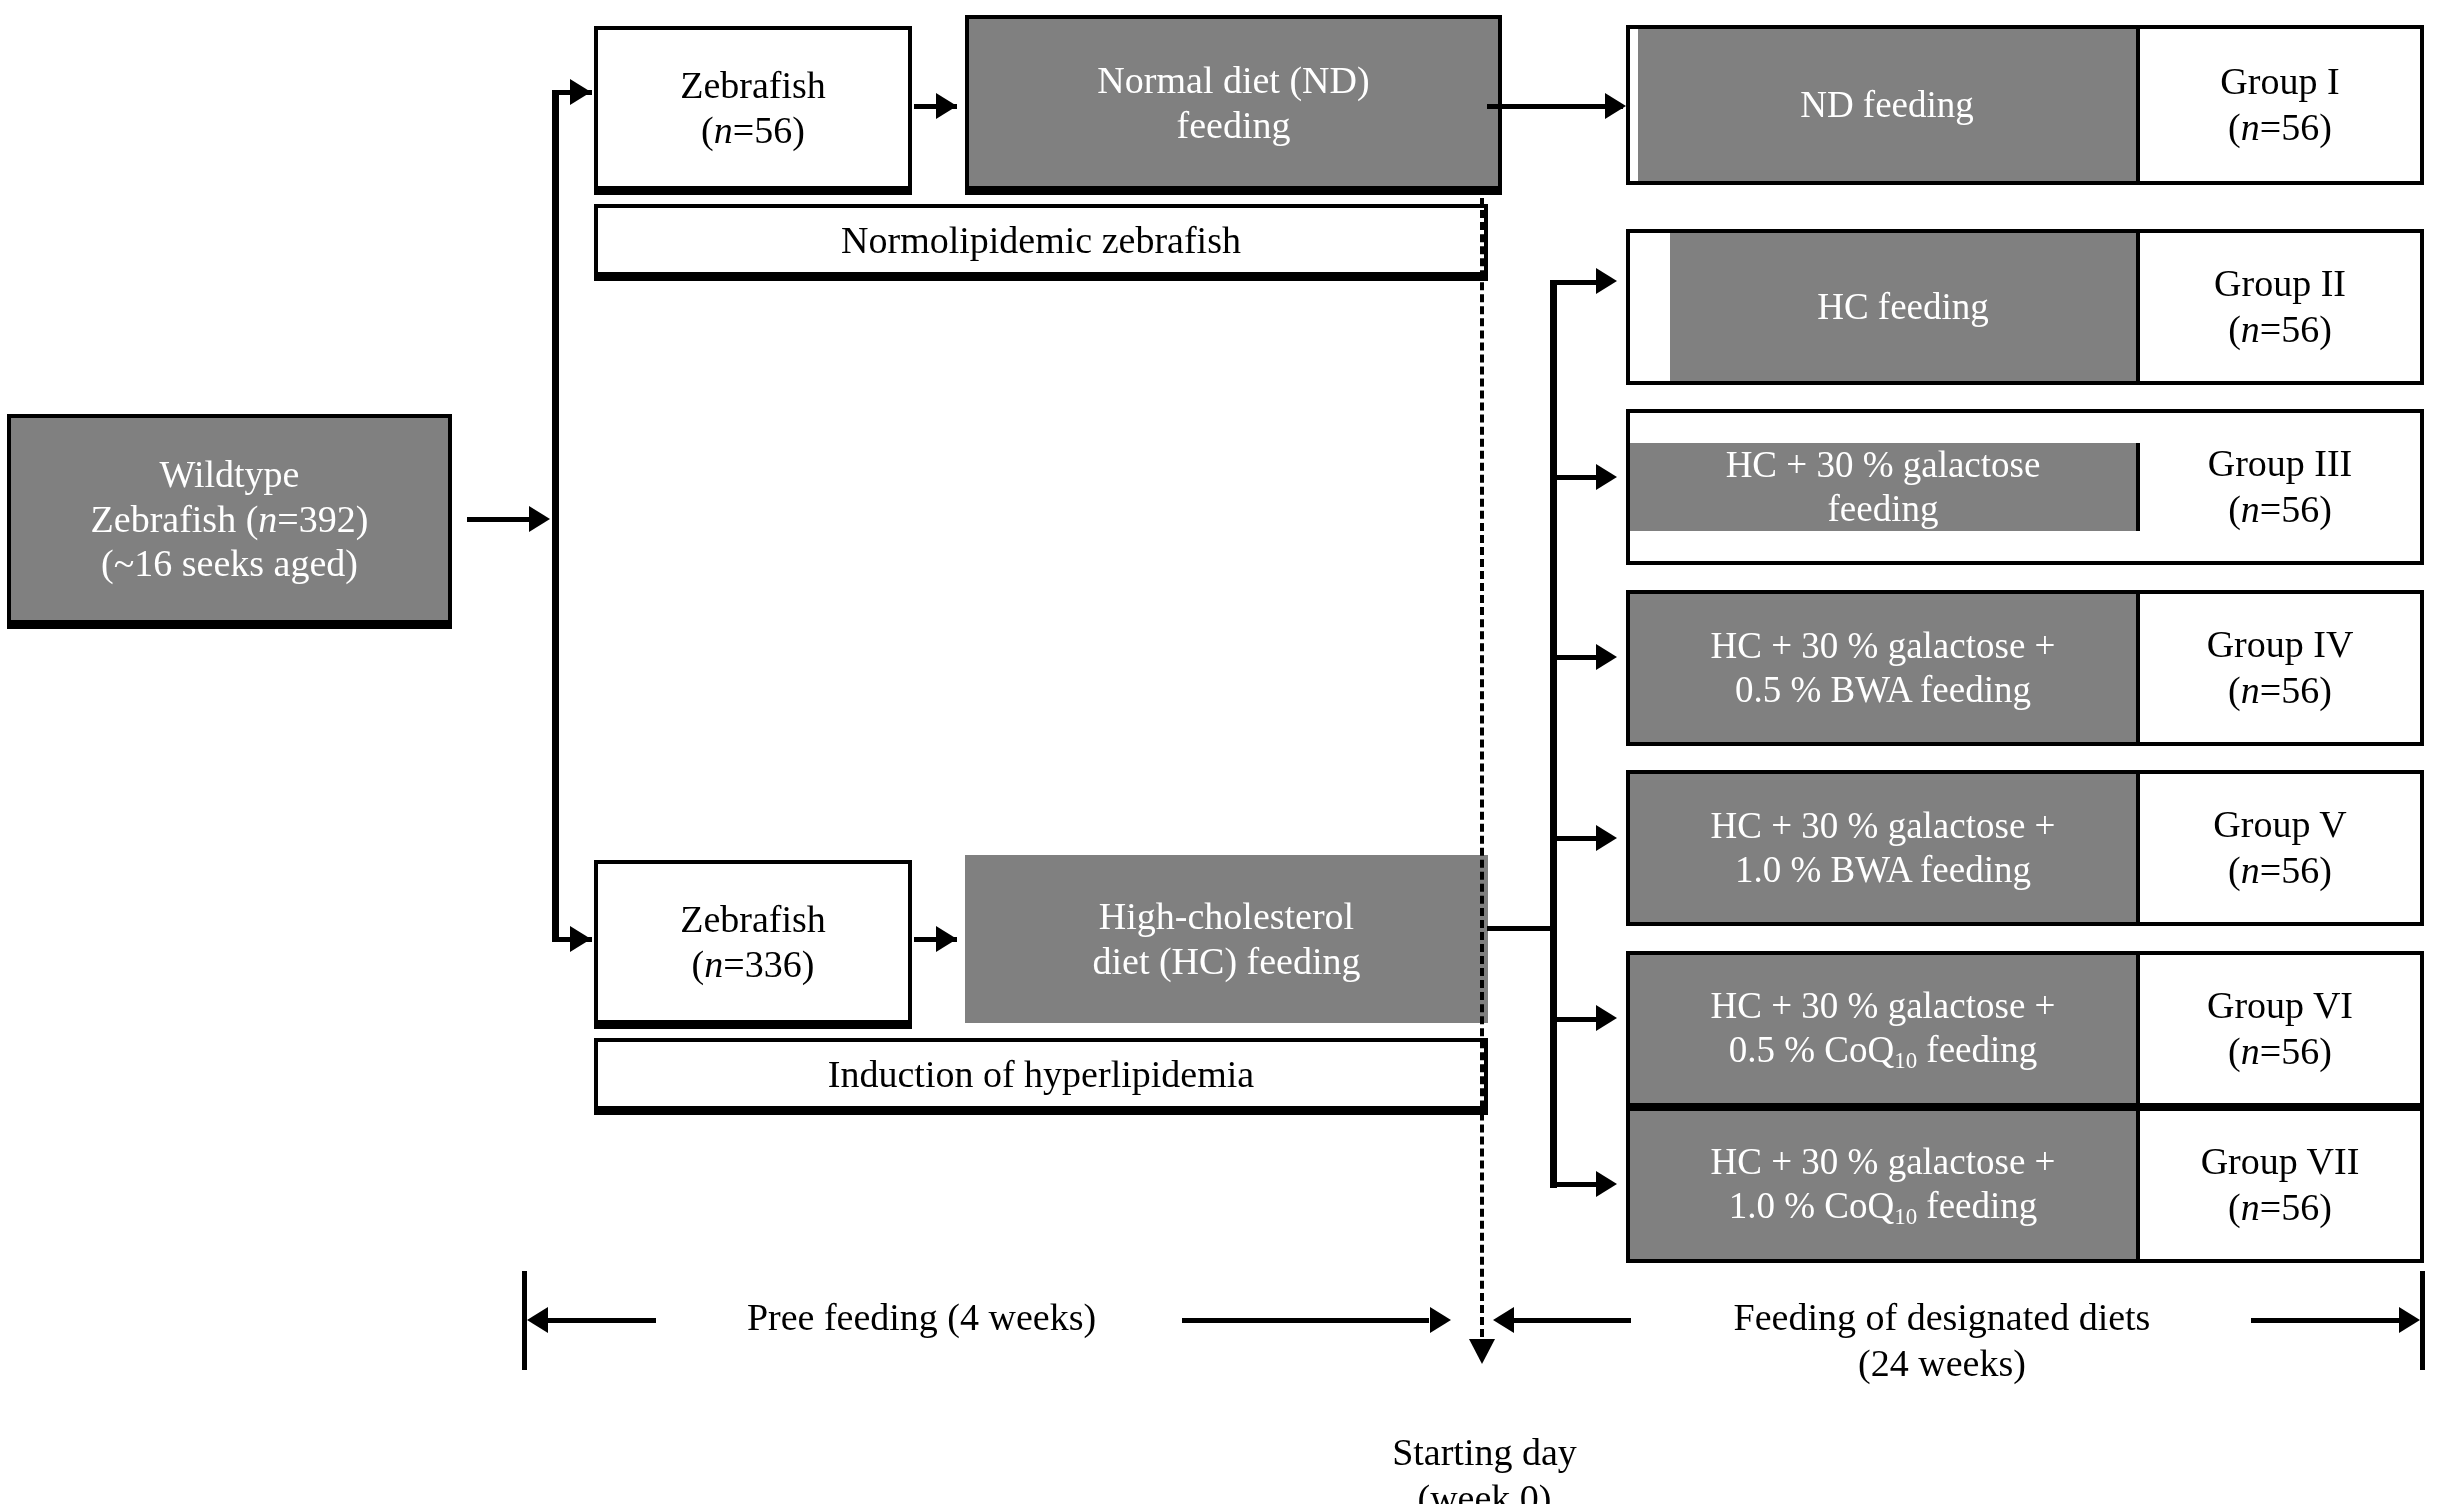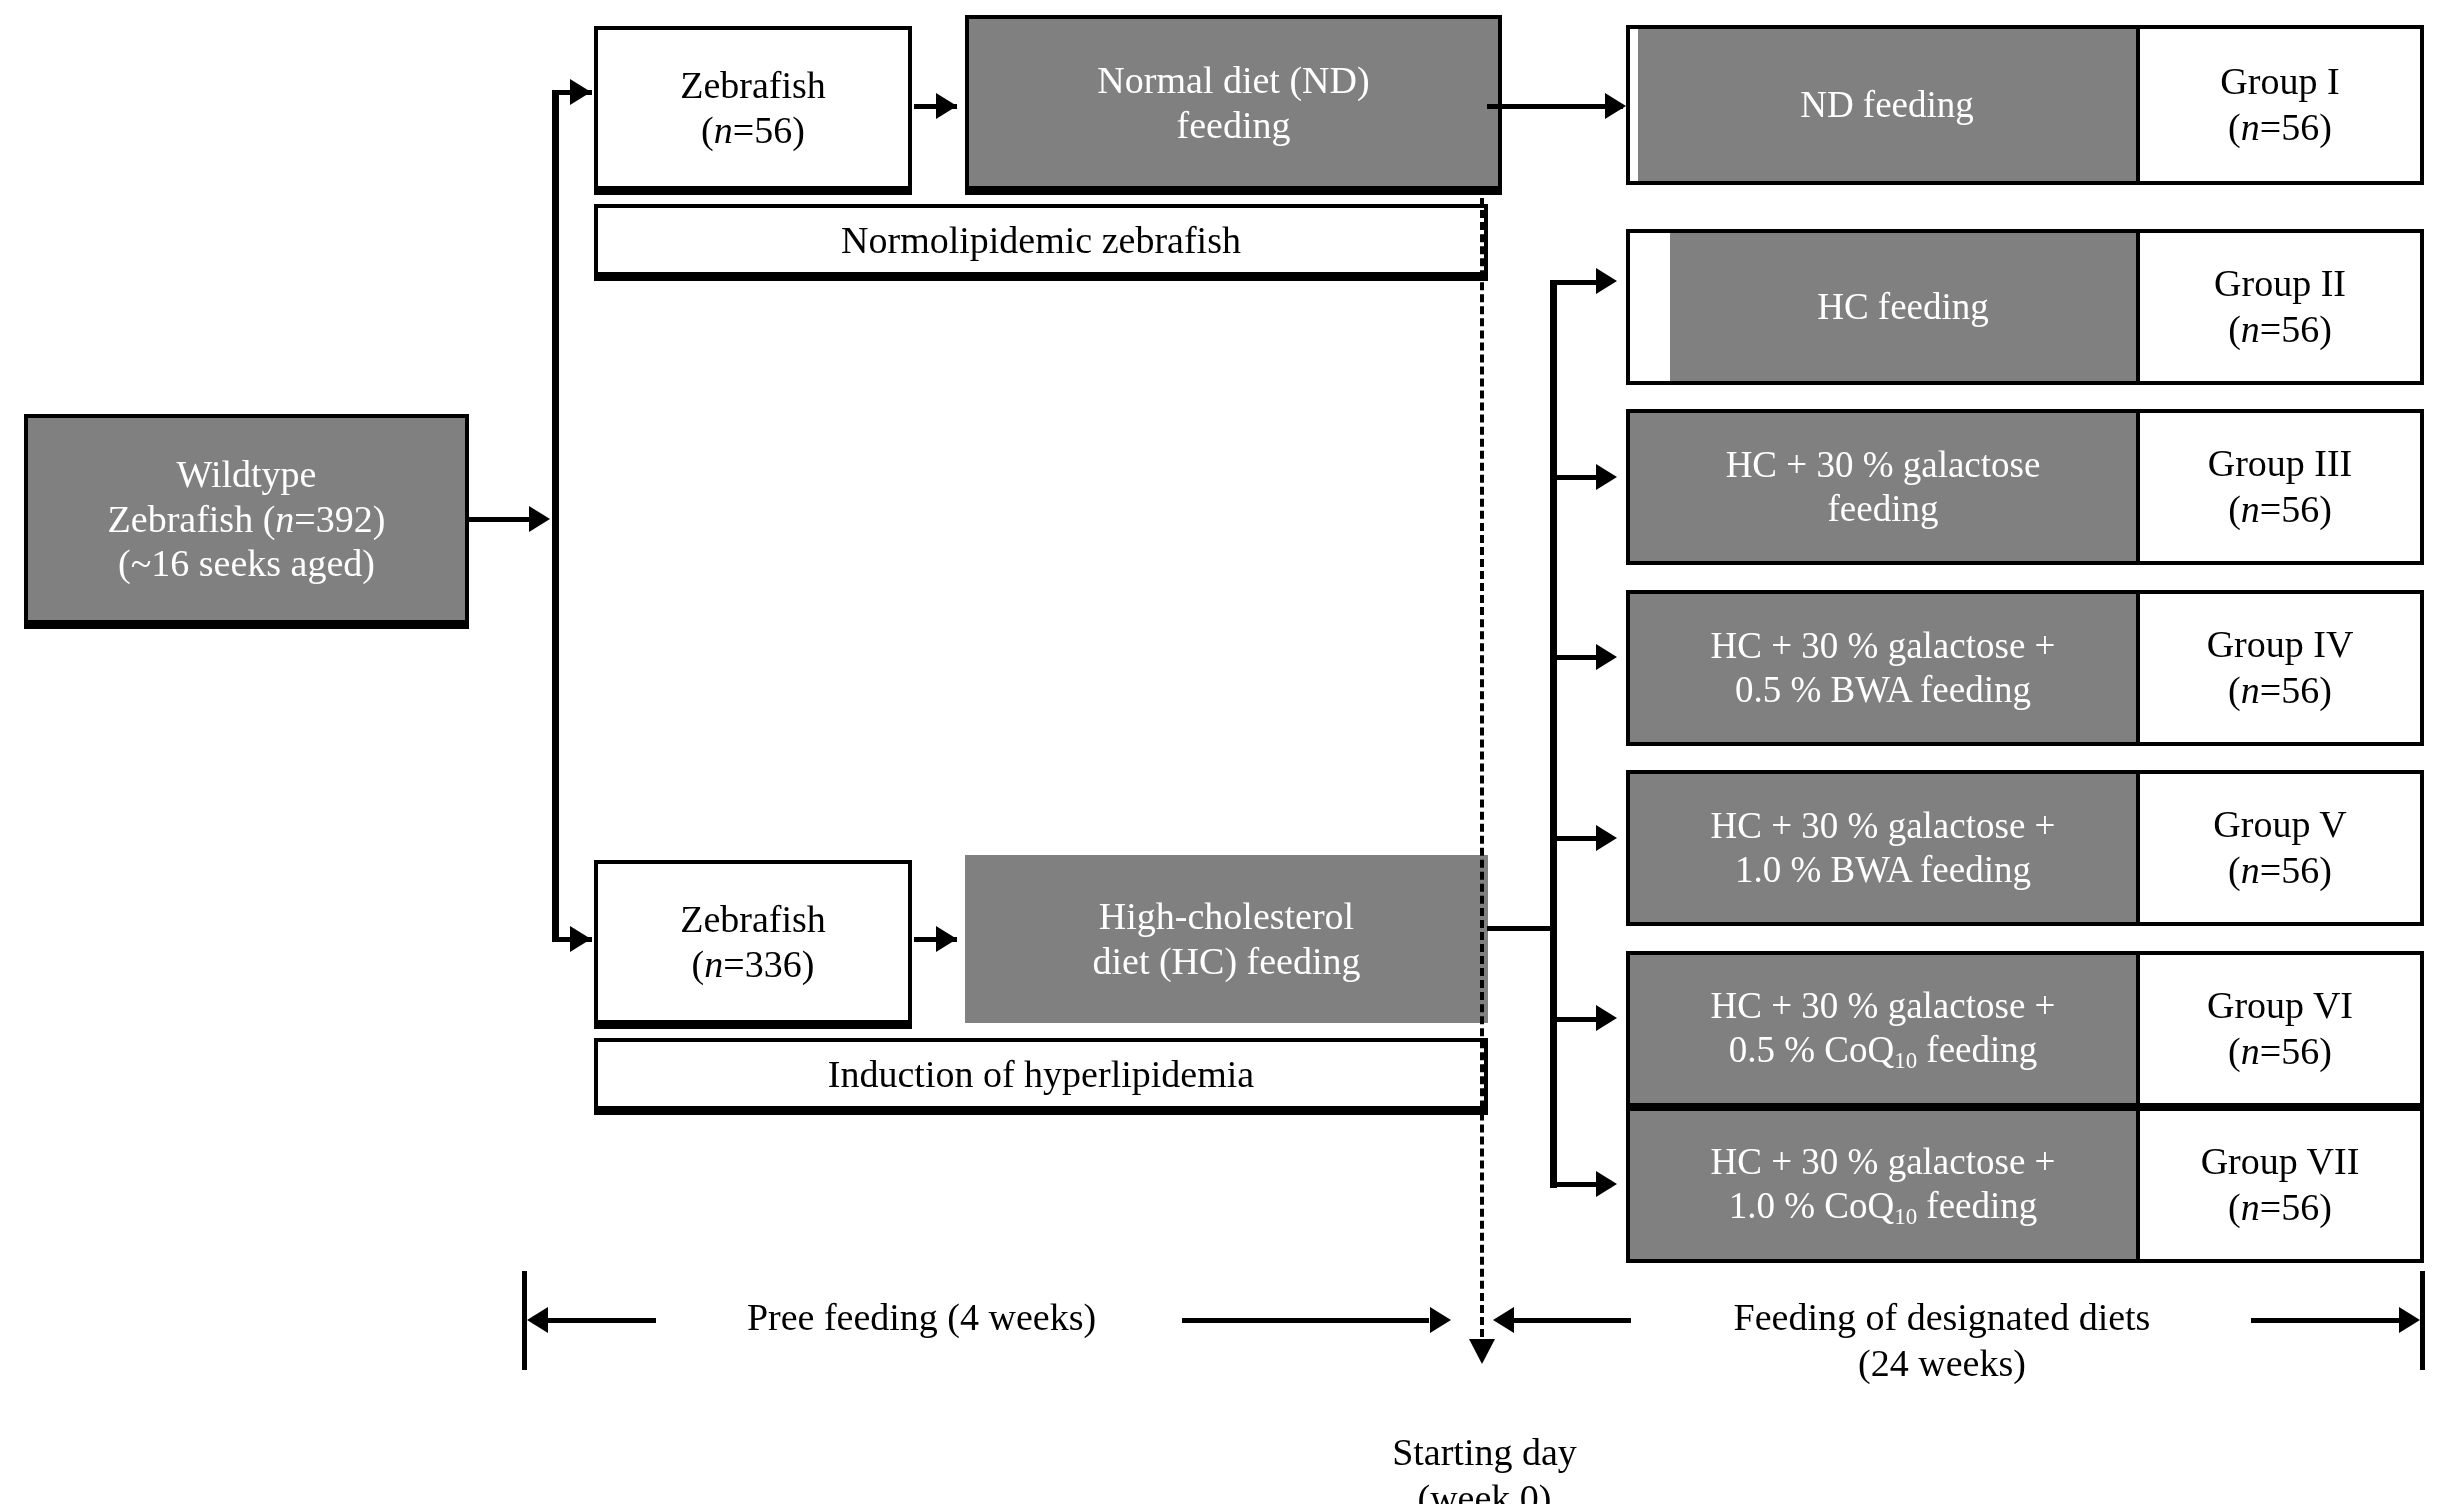--- a/index.html
+++ b/index.html
@@ -117,21 +117,21 @@
     line-height:1.2;
     color:#000;
     white-space:nowrap;
   }
 </style>
 </head>
 <body>
 
 <div id="stage">
 
-  <div class="box gray shadow" style="left:24px;top:414px;width:445px;height:210px;">
+  <div class="box gray shadow" style="left:7px;top:414px;width:445px;height:210px;">
     <span class="txt">
       <span>Wildtype</span><br>
       <span>Zebrafish (</span><span class="ital">n</span><span>=392)</span><br>
       <span>(~16 seeks aged)</span>
     </span>
   </div>
 
   <div class="ln hline" style="left:467px;top:517px;width:62px;"></div>
   <div class="arrow-r" style="left:529px;top:506px;"></div>
 
@@ -230,21 +230,21 @@
       </span>
     </div>
     <div class="right">
       <span>
         <span>Group II</span><br>
         <span>(</span><span class="ital">n</span><span>=56)</span>
       </span>
     </div>
   </div>
 
-  <div class="grouprow" style="left:1626px;top:409px;width:798px;height:156px;">
+  <div class="grouprow" style="left:1626px;top:409px;width:798px;height:156px;align-items:center;">
     <div class="left" style="flex:1 1 auto;">
       <span>
         <span>HC + 30 % galactose</span><br>
         <span>feeding</span>
       </span>
     </div>
     <div class="right">
       <span>
         <span>Group III</span><br>
         <span>(</span><span class="ital">n</span><span>=56)</span>

